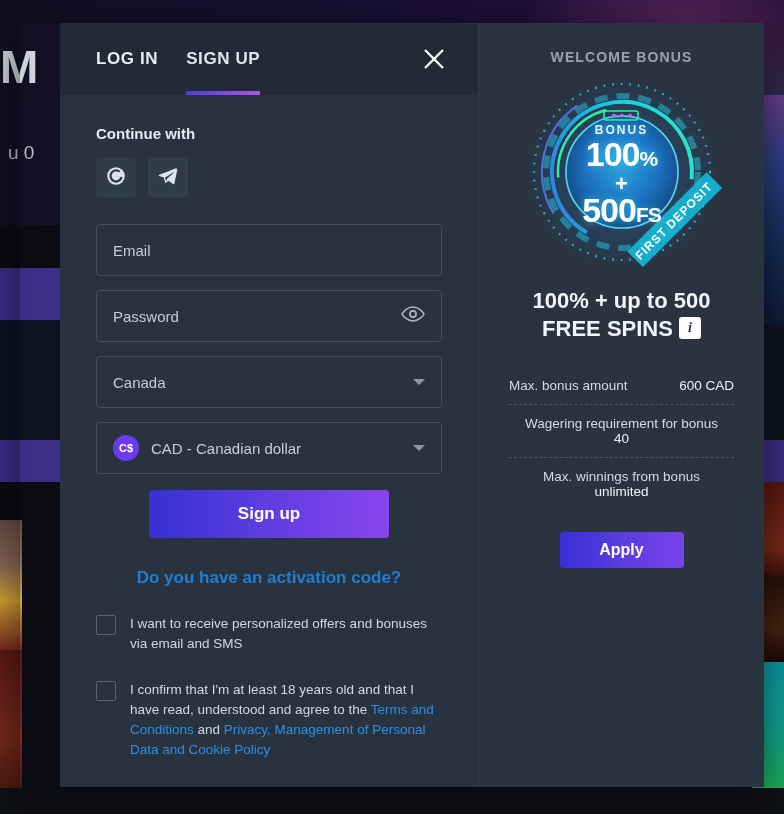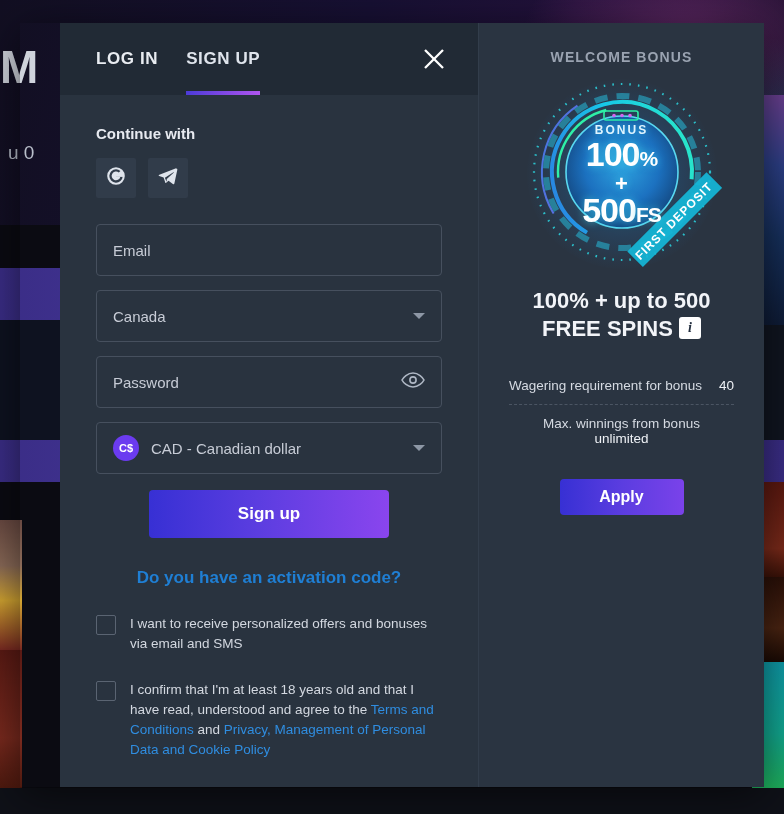--- a/index.html
+++ b/index.html
@@ -443,32 +443,32 @@
             </svg>
           </span>
         </div>
       </div>
 
       <div class="field">
         <input type="text" placeholder="Email" style="">
       </div>
 
       <div class="field">
-        <span class="field-text">Canada</span>
-        <span class="caret"></span>
-      </div>
-
-      <div class="field">
         <input type="password" placeholder="Password" style="">
         <span>
           <svg width="24" height="18" viewBox="0 0 24 18" aria-hidden="true">
             <path d="M12 2C6.5 2 2.3 6.4 1 9c1.3 2.6 5.5 7 11 7s9.7-4.4 11-7c-1.3-2.6-5.5-7-11-7z" fill="none" stroke="#aeb7c4" stroke-width="1.6"></path>
             <circle cx="12" cy="9" r="3.1" fill="none" stroke="#aeb7c4" stroke-width="1.6"></circle>
           </svg>
         </span>
+      </div>
+
+      <div class="field">
+        <span class="field-text">Canada</span>
+        <span class="caret"></span>
       </div>
 
       <div class="field">
         <span id="currency-badge">C$</span>
         <span class="field-text">CAD - Canadian dollar</span>
         <span class="caret"></span>
       </div>
 
       <button id="signup-btn">Sign up</button>
 
@@ -539,20 +539,24 @@
       <div class="badge-txt" id="badge-100"><span>100</span><span class="pct">%</span></div>
       <div class="badge-txt" id="badge-plus">+</div>
       <div class="badge-txt" id="badge-500"><span>500</span><span class="pct">FS</span></div>
     </div>
 
     <div id="bonus-title"><span>100% + up to 500 FREE SPINS</span><span id="info-icon">i</span></div>
 
 
     <div id="bonus-table">
       <div class="b-row">
+        <span>Max. bonus amount</span>
+        <span class="b-val">600 CAD</span>
+      </div>
+      <div class="b-row">
         <span>Wagering requirement for bonus</span>
         <span class="b-val">40</span>
       </div>
       <div class="b-row">
         <span>Max. winnings from bonus</span>
         <span class="b-val">unlimited</span>
       </div>
     </div>
 
     <button id="apply-btn">Apply</button>

